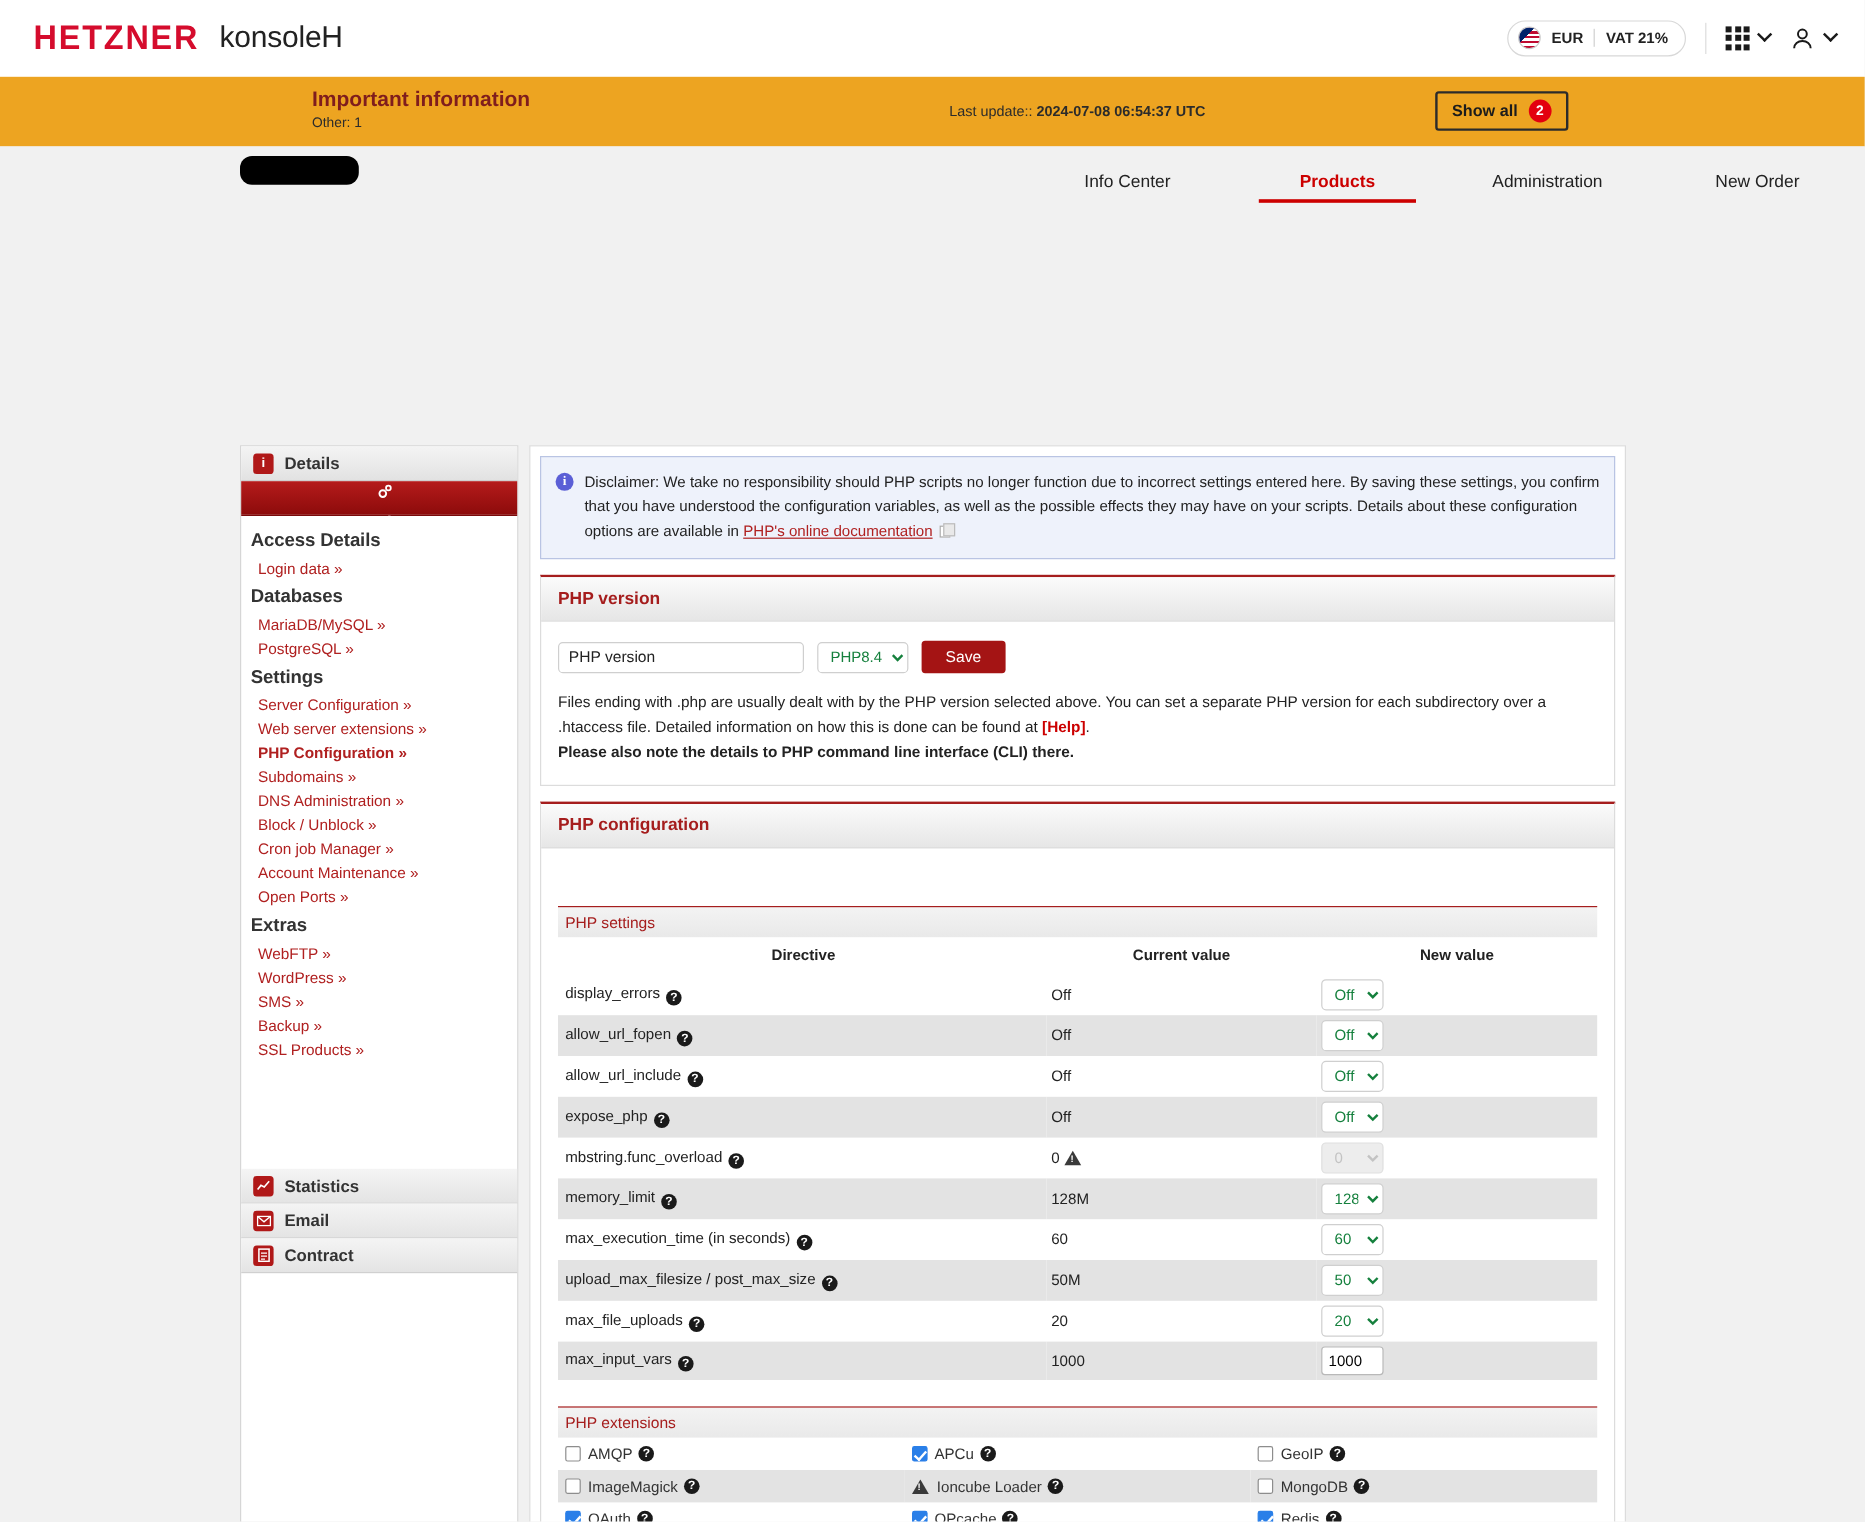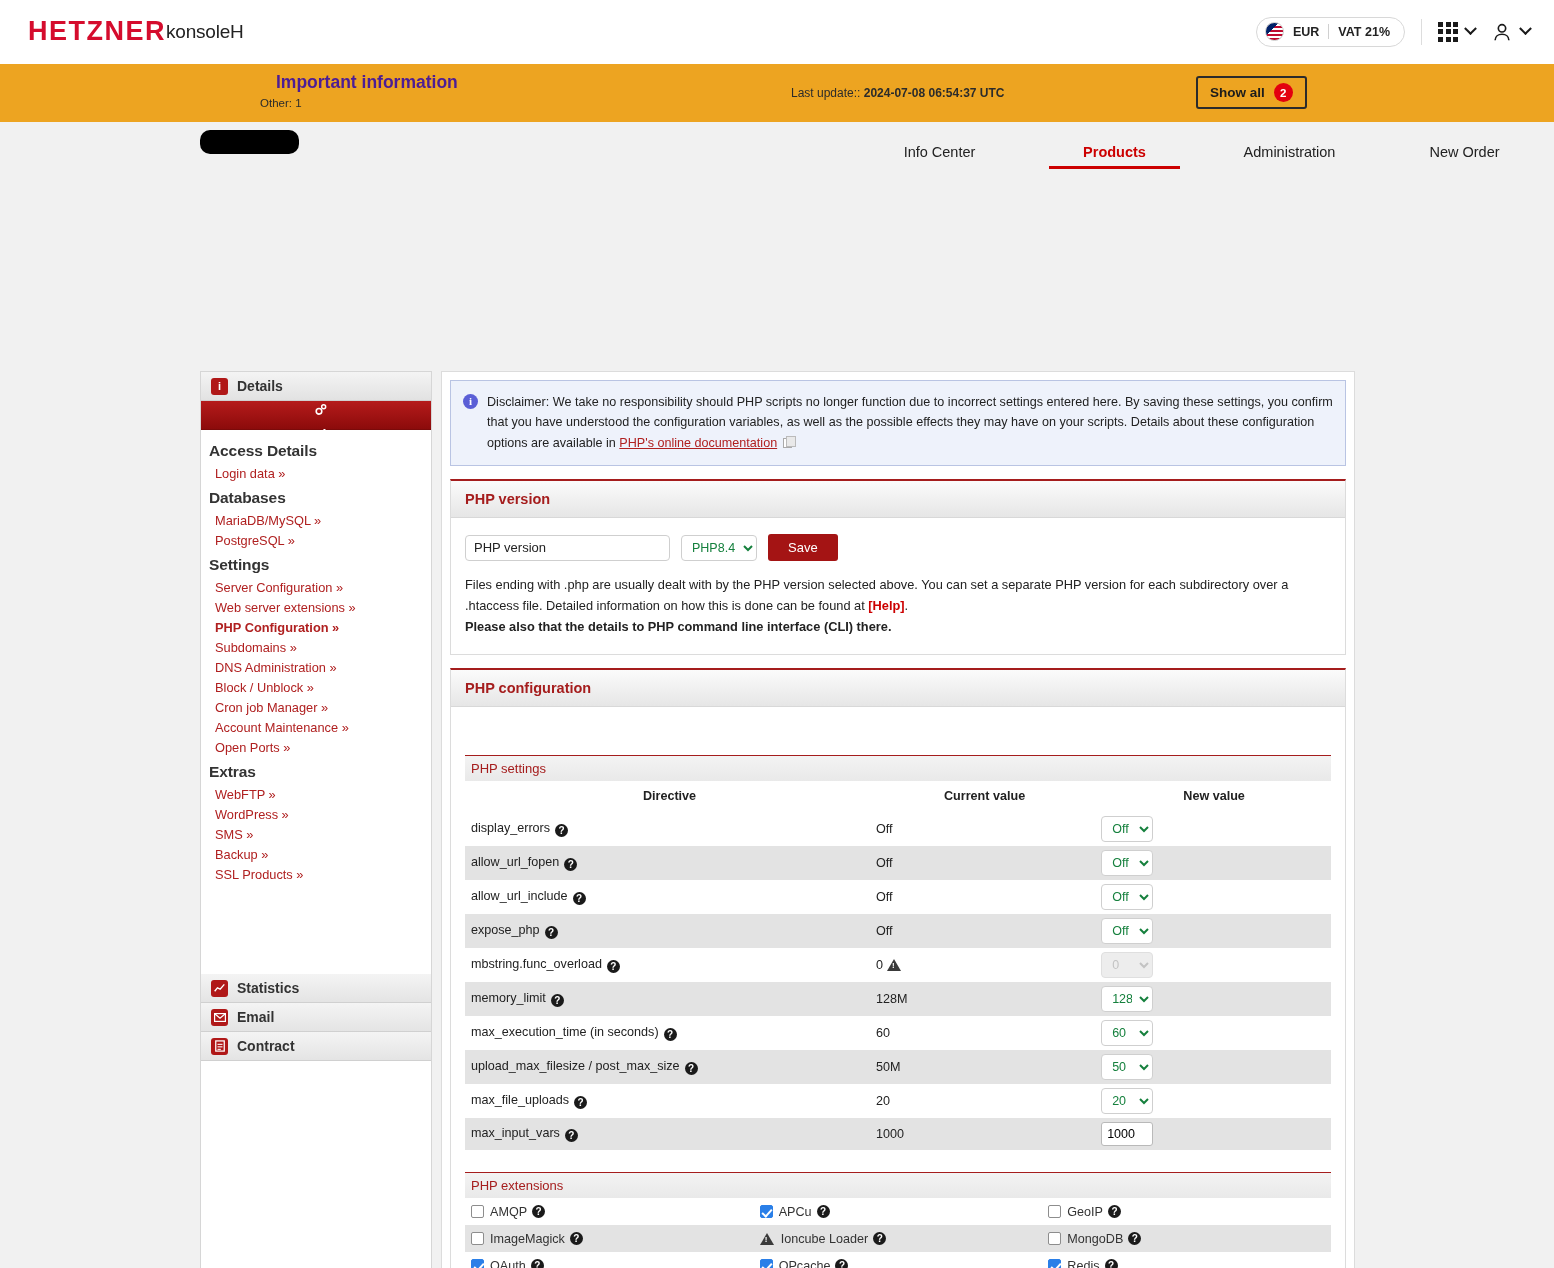--- a/index.html
+++ b/index.html
@@ -18,21 +18,21 @@
     display:flex; align-items:center;
     padding:0 24px 0 28px;
     border-bottom:1px solid #fff;
   }
   .brand-logo{
     font-size:27px; font-weight:bold; letter-spacing:1.5px;
     color:#d50c2d; font-family:"Liberation Sans", sans-serif;
     transform:scaleY(1.05);
   }
   .brand-sub{
-    font-size:19px; color:#222; letter-spacing:-0.2px;
+    font-size:25px; color:#222; margin-left:17px; letter-spacing:-0.2px;
   }
   .topbar-right{ margin-left:auto; display:flex; align-items:center; gap:16px;}
   .cur-pill{
     display:flex; align-items:center; gap:0px;
     border:1px solid #d8d8d8; border-radius:20px;
     height:30px; padding:0 14px 0 8px; background:#fff;
     font-size:12.5px; color:#222; font-weight:bold;
   }
   .flag{
     width:19px; height:19px; border-radius:50%;
@@ -48,22 +48,22 @@
   .chev{ display:inline-block; width:9px; height:9px;
     border-right:2px solid #1a1a1a; border-bottom:2px solid #1a1a1a;
     transform:rotate(45deg) translate(-2px,-2px); }
   .icon-btn{ display:flex; align-items:center; gap:8px; cursor:pointer;}
 
   
   .notice{
     height:58px; background:#eda421;
     display:flex; align-items:center; position:relative;
   }
-  .notice-title{ position:absolute; left:276px; top:8px;
-    font-size:17.5px; font-weight:bold; color:#4c1d95; }
+  .notice-title{ position:absolute; left:260px; top:8px;
+    font-size:17.5px; font-weight:bold; color:#7f1d1d; }
   .notice-sub{ position:absolute; left:260px; top:33px;
     font-size:11.5px; color:#2b2b2b; }
   .notice-upd{ position:absolute; left:791px; top:22px;
     font-size:12px; color:#2b2b2b; }
   .notice-upd b{ font-weight:bold; }
   .showall{
     position:absolute; left:1196px; top:12px;
     height:33px; border:2px solid #2b2b2b; background:transparent;
     border-radius:3px; display:flex; align-items:center; gap:9px;
     padding:0 12px; font-size:13.5px; font-weight:bold; color:#1c1c1c;
@@ -394,21 +394,21 @@
       <div class="panel-bd">
         <div class="verrow">
           <input class="txtinput" value="PHP version" style="">
           <select class="sel">
             <option>PHP8.4</option>
           </select>
           <button class="btn-save">Save</button>
         </div>
         <div class="ptext">
           <span>Files ending with .php are usually dealt with by the PHP version selected above. You can set a separate PHP version for each subdirectory over a .htaccess file. Detailed information on how this is done can be found at </span><span class="help">[Help]</span>.<br>
-          <b>Please also that the details to PHP command line interface (CLI) there.</b>
+          <b>Please also note the details to PHP command line interface (CLI) there.</b>
         </div>
       </div>
     </div>
 
     <div class="panel">
       <div class="panel-hd">PHP configuration</div>
       <div class="panel-bd">
 
         <div style="height:32px"></div>
 

